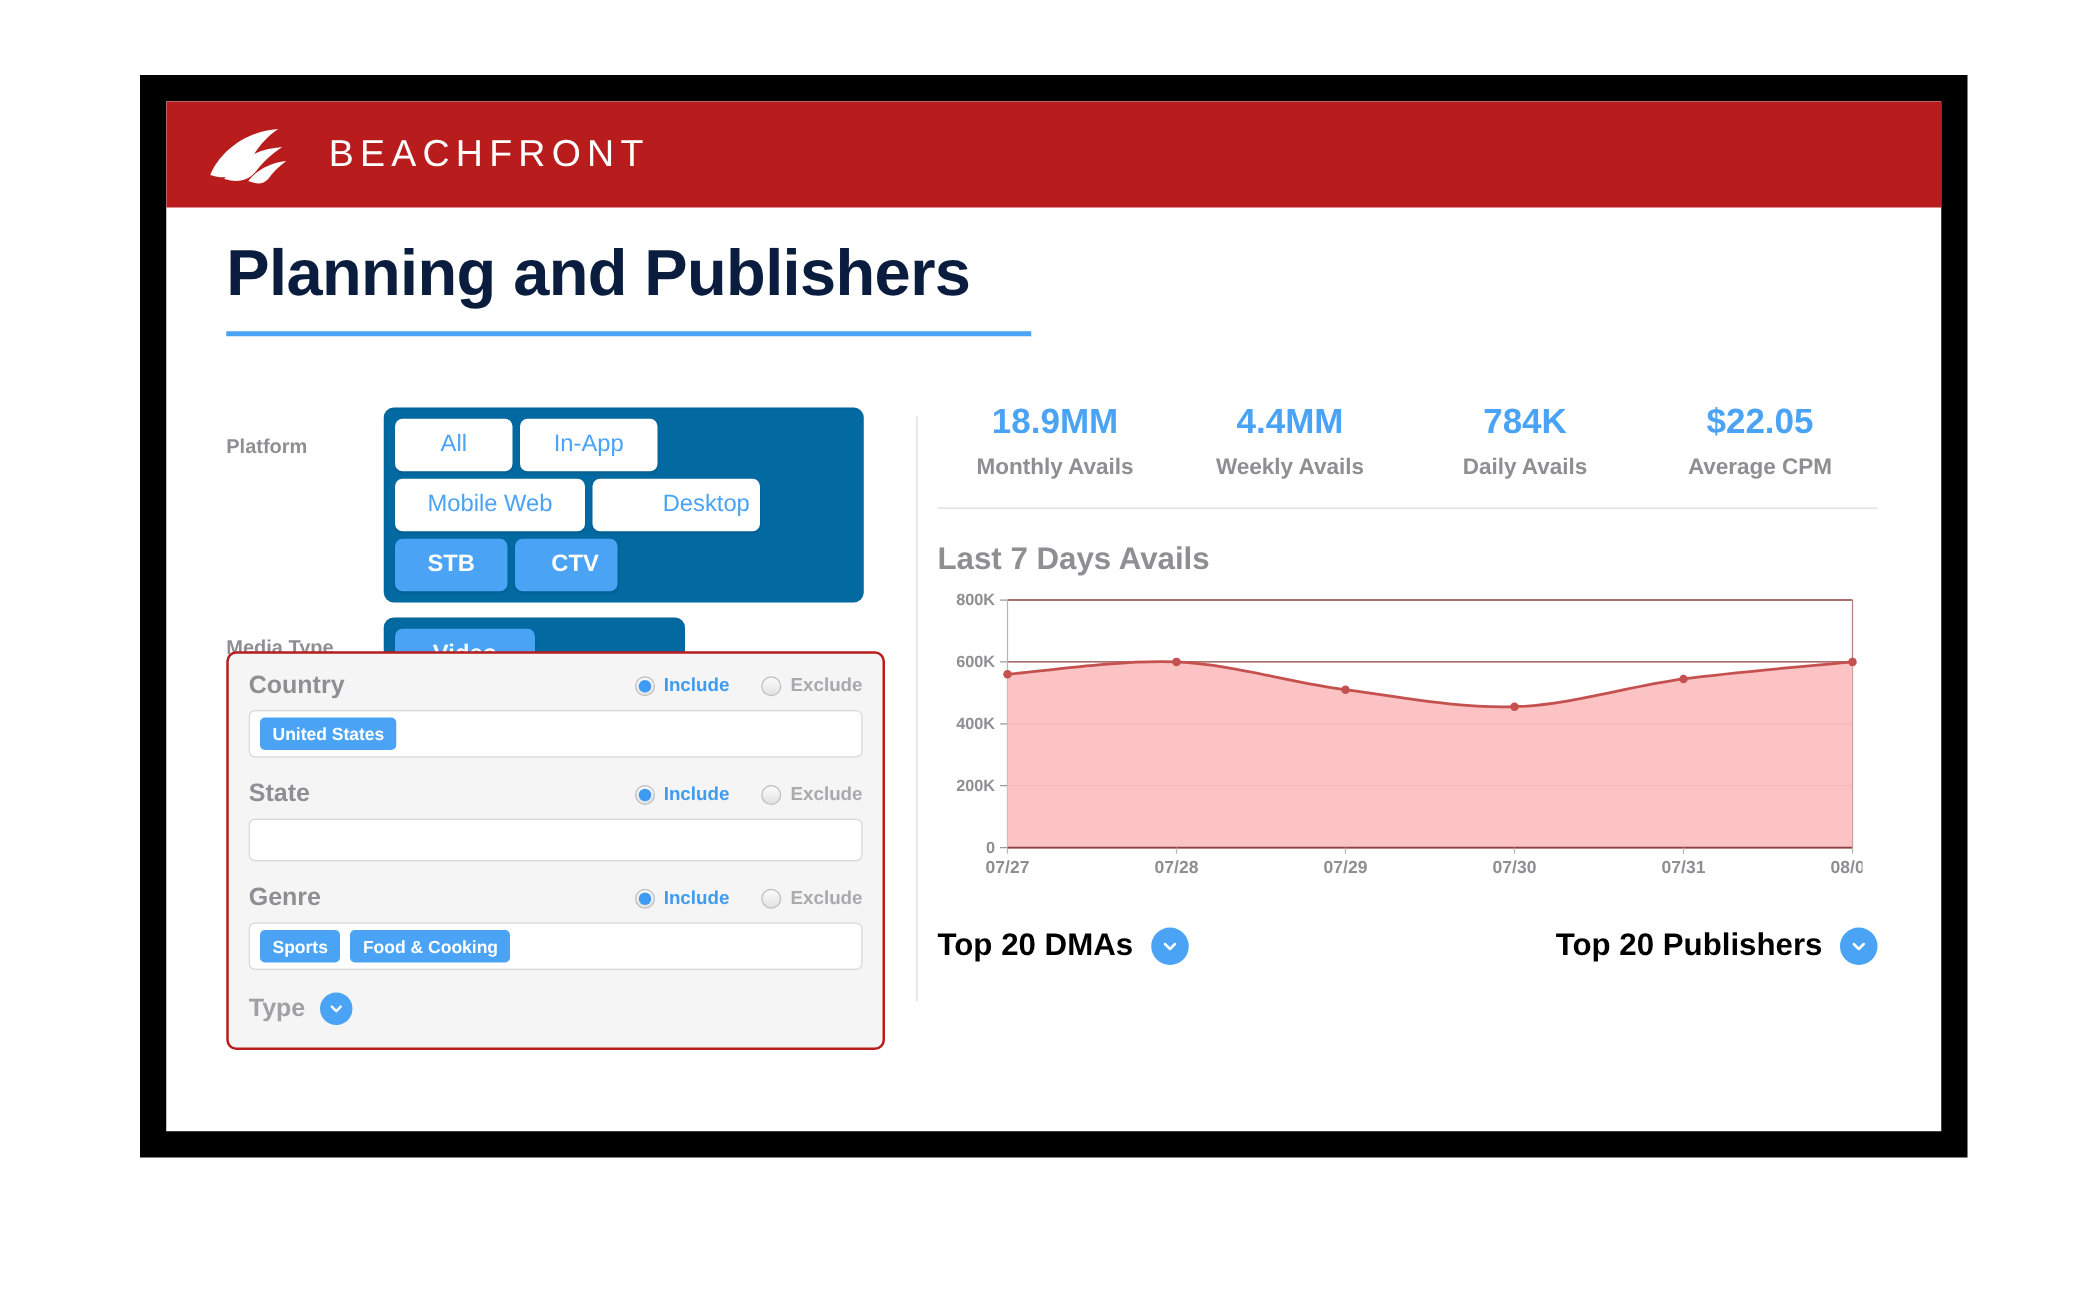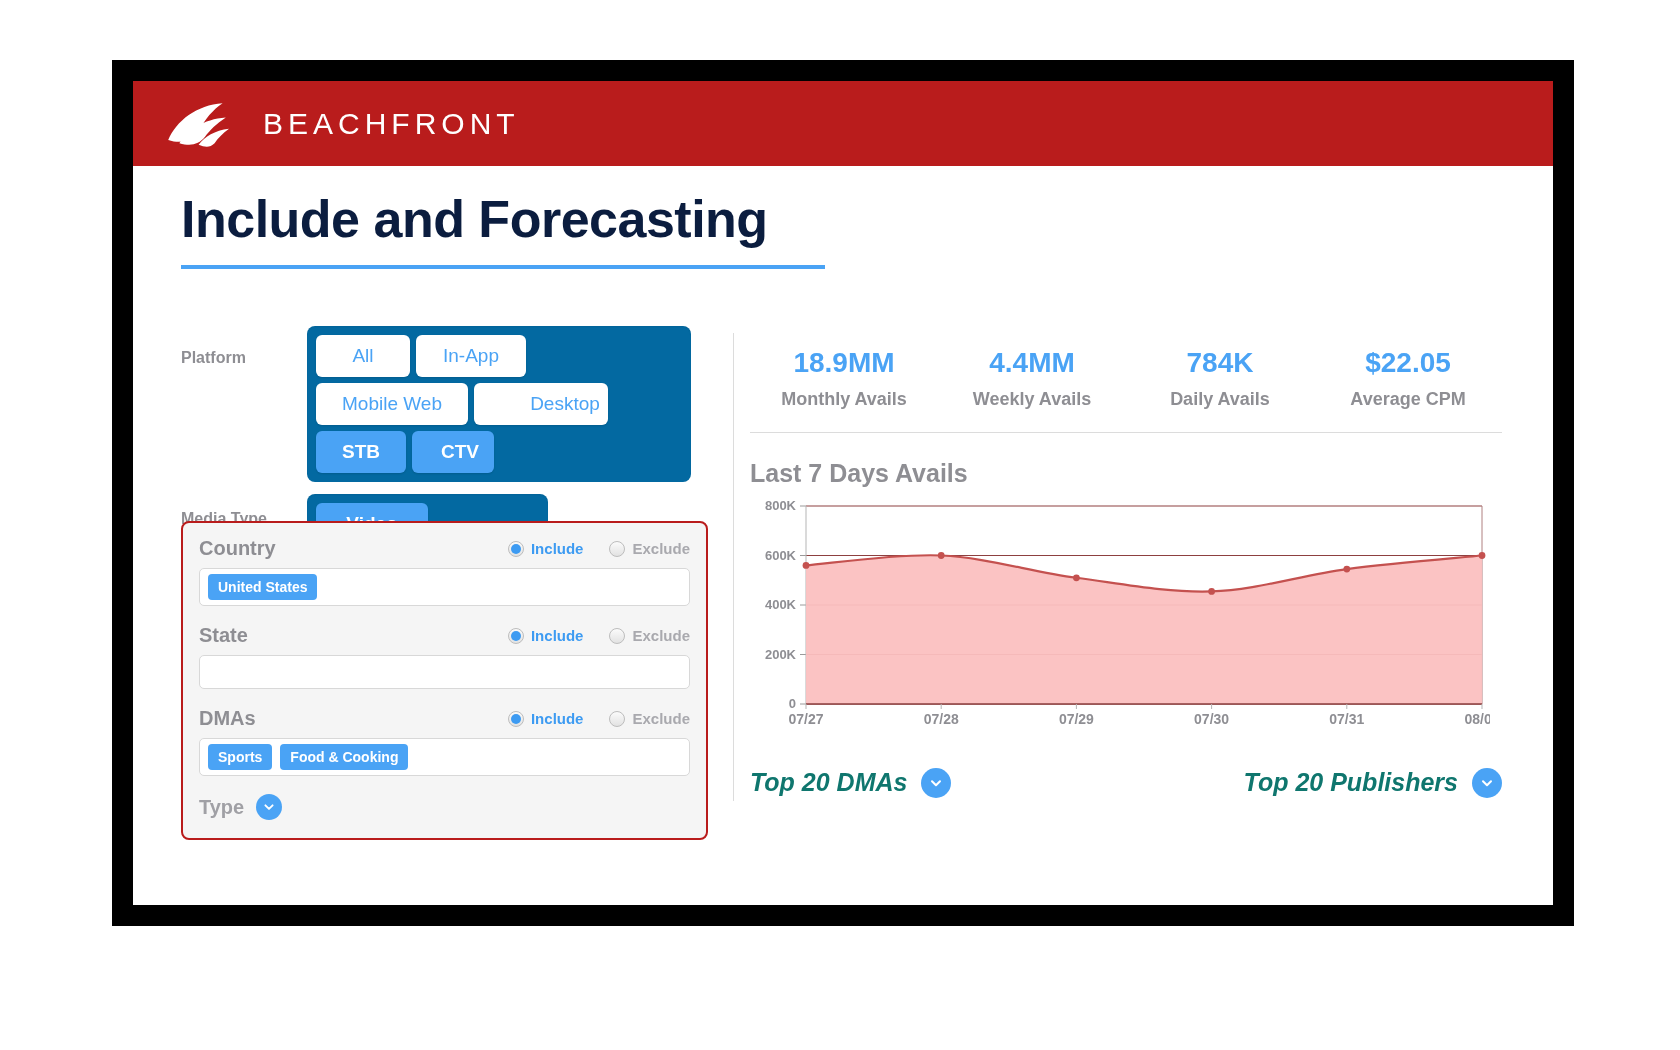--- a/index.html
+++ b/index.html
@@ -307,21 +307,21 @@
     top: 252px;
     width: 1px;
     height: 468px;
     background: #dcdcdc;
   }
 
   
   .right-col {
     position: absolute;
     left: 617px;
-    top: 267px;
+    top: 241px;
     width: 752px;
   }
 
   .kpi-row {
     display: flex;
     align-items: flex-start;
     padding-bottom: 22px;
     border-bottom: 1px solid #dcdcdc;
   }
 
@@ -374,25 +374,24 @@
     display: flex;
     align-items: center;
   }
   .exp-group.right {
     margin-left: auto;
   }
 
   .exp-label {
     font-size: 25px;
     font-weight: bold;
-    color: #0f766e;
+    color: #000000;
     margin-right: 14px;
     font-family: "Liberation Sans", sans-serif;
     white-space: nowrap;
-    font-style: italic;
   }
 
   .chev-btn.lg {
     width: 30px;
     height: 30px;
   }
 </style>
 </head>
 <body>
 
@@ -405,21 +404,21 @@
       <div class="logo-wrap">
         <svg class="logo-mark" viewBox="0 0 100 60">
           <path d="M4,50 C14,26 40,6 72,4 C60,12 50,24 44,36 C36,50 22,56 4,50 Z" fill="#ffffff"></path>
           <path d="M18,54 C28,38 48,24 76,22 C64,30 56,38 50,46 C42,56 32,58 18,54 Z" fill="#ffffff"></path>
           <path d="M42,56 C50,46 62,38 80,36 C72,42 66,48 62,54 C56,60 50,59 42,56 Z" fill="#ffffff"></path>
         </svg>
         <div class="brand-text">BEACHFRONT</div>
       </div>
     </div>
 
-    <div class="page-title">Include and Forecasting</div>
+    <div class="page-title">Planning and Publishers</div>
     <div class="title-rule"></div>
 
     <div class="left-col">
 
       <div class="filter-row">
         <div class="filter-label">Platform</div>
         <div class="btn-group platform">
           <button class="tgl w-all">All</button>
           <button class="tgl w-inapp">In-App</button>
           <button class="tgl w-mobile">Mobile Web</button>
@@ -467,21 +466,21 @@
           </div>
           <div class="radio-item">
             <span class="radio-dot"></span>
             <span class="radio-label">Exclude</span>
           </div>
         </div>
       </div>
       <div class="tag-field empty"></div>
 
       <div class="tgt-head">
-        <div class="tgt-name">DMAs</div>
+        <div class="tgt-name">Genre</div>
         <div class="radio-set">
           <div class="radio-item">
             <span class="radio-dot on"></span>
             <span class="radio-label sel">Include</span>
           </div>
           <div class="radio-item">
             <span class="radio-dot"></span>
             <span class="radio-label">Exclude</span>
           </div>
         </div>

